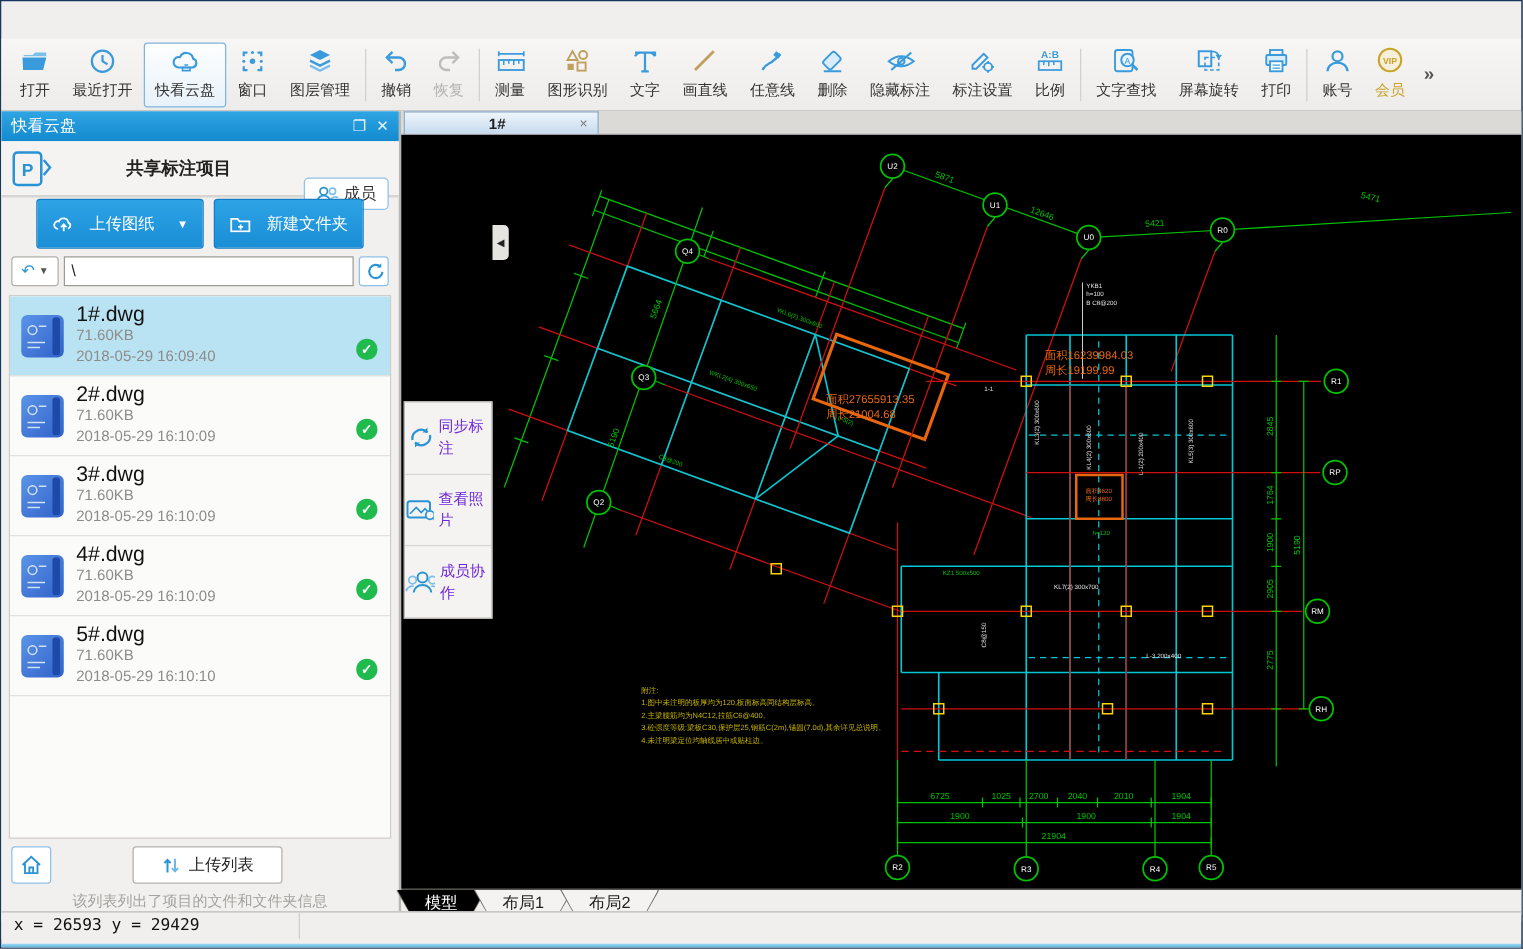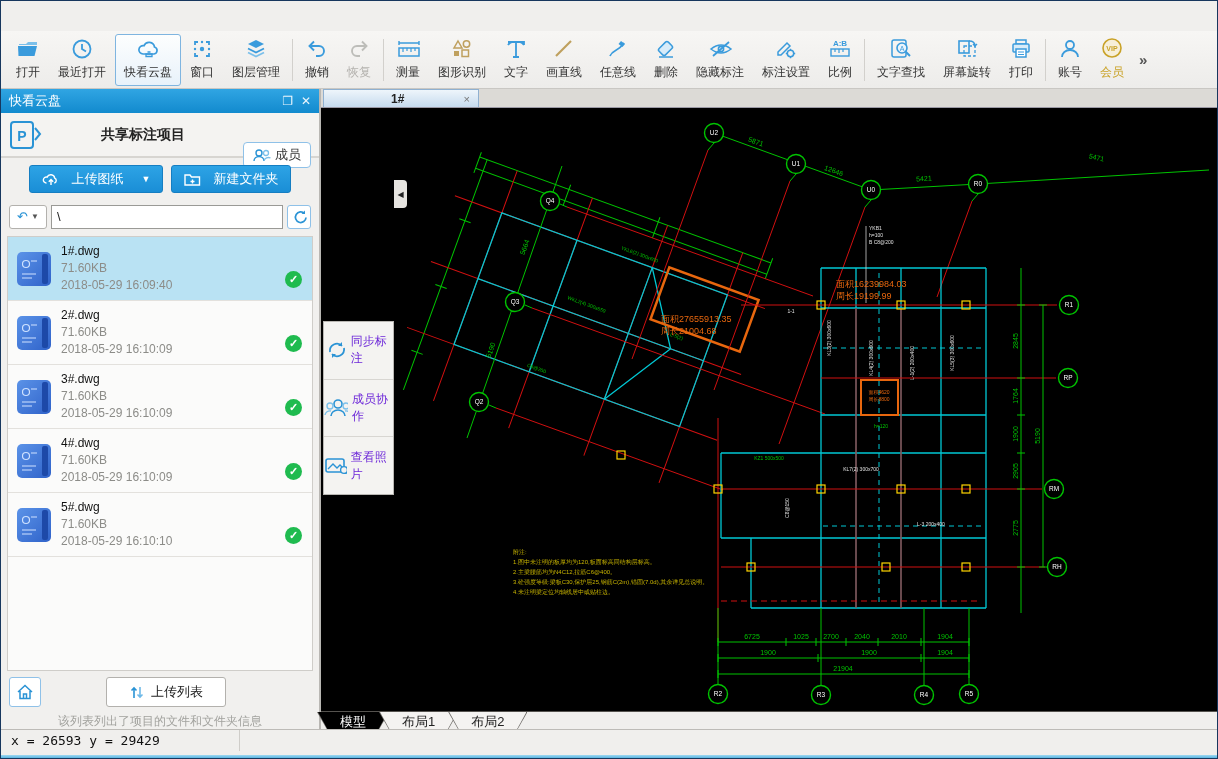--- a/index.html
+++ b/index.html
@@ -36,41 +36,41 @@
   .cp-header { height:24px; background:linear-gradient(#30a5e3,#128ace);
     color:#fff; font-size:13px; display:flex; align-items:center; padding:0 8px; flex:0 0 auto; }
   .cp-header .sp { flex:1; }
   .cp-hicon { color:#eaf5fc; font-size:12px; margin-left:8px; }
   .cp-project { height:45px; display:flex; align-items:center; padding:0 8px;
     border-bottom:2px solid #d7d5d1; background:#f4f3f1; flex:0 0 auto; }
   .cp-project-label { flex:1; text-align:center; font-size:14px; font-weight:bold; color:#222; }
   .members-btn { height:26px; padding:0 9px; background:#fff; border:1px solid #8fc1e8;
     border-radius:4px; display:flex; align-items:center; gap:4px; font-size:13px; color:#333;margin-top:41px; }
   .cp-actions { height:42px; display:flex; align-items:center; justify-content:center; gap:8px; flex:0 0 auto; }
-  .blue-btn { height:28px; padding:0 12px; background:linear-gradient(#2da3e5,#1a8ed6);
+  .blue-btn { height:40px; padding:0 12px; background:linear-gradient(#2da3e5,#1a8ed6);
     border:1px solid #157ec2; border-radius:3px; color:#fff; font-size:13px;
     display:flex; align-items:center; gap:12px; }
   .blue-btn .caret { font-size:9px; margin-left:6px; }
   .cp-path { height:33px; display:flex; align-items:center; padding:0 8px; gap:4px; flex:0 0 auto; }
   .back-btn { width:38px; height:24px; background:#fff; border:1px solid #b3b1ad; border-radius:3px;
     display:flex; align-items:center; justify-content:center; color:#2a93d5; font-size:13px; gap:3px; }
   .back-btn .caret { font-size:8px; color:#555; }
   .path-input { flex:1; height:24px; border:1px solid #9a9a96; background:#fff;
     font-size:13px; padding:0 5px; color:#222; }
   .refresh-btn { width:24px; height:24px; background:#fff; border:1px solid #8fc1e8; border-radius:3px;
     display:flex; align-items:center; justify-content:center; }
   .file-list { flex:1 1 auto; margin:3px 6px 0; background:#fbfbfa; border:1px solid #cfcdc9; overflow:hidden; }
   .file-item { height:64px; display:flex; align-items:center; padding:0 10px 0 9px;
     border-bottom:1px solid #e3e1dd; position:relative; }
   .file-item.selected { background:#b9e2f3; }
   .f-icon { width:34px; height:34px; border-radius:5px; margin-right:10px; flex:0 0 auto;
     background:linear-gradient(135deg,#5b93e8,#2f62c9); position:relative; overflow:hidden; }
   .f-icon .roll { position:absolute; right:3px; top:2px; width:6px; height:30px; background:#1d49a8; border-radius:2px; }
   .f-meta { flex:1; line-height:17px; }
-  .f-name { font-size:12px; color:#111; }
+  .f-name { font-size:17px; color:#111; }
   .f-size, .f-date { font-size:12px; color:#8c8c88; }
   .f-check { width:17px; height:17px; border-radius:50%; background:#1fbb4f; color:#fff;
     font-size:11px; font-weight:bold; display:flex; align-items:center; justify-content:center;
     align-self:flex-end; margin-bottom:12px; }
   .cp-bottom { height:42px; position:relative; flex:0 0 auto; }
   .home-btn { position:absolute; left:8px; top:6px; width:32px; height:30px; background:#fff;
     border:1px solid #8fc1e8; border-radius:3px; display:flex; align-items:center; justify-content:center; }
   .upload-list-btn { position:absolute; left:105px; top:6px; width:120px; height:30px; background:#fff;
     border:1px solid #b3b1ad; border-radius:3px; display:flex; align-items:center; justify-content:center;
     gap:6px; font-size:13px; color:#222; }
@@ -624,38 +624,38 @@
       </svg>
       <div class="float-panel">
         <div class="fp-item">
           <svg width="26" height="24">
               <path d="M6 14 a7 7 0 0 1 12-6 M20 10 a7 7 0 0 1 -12 6" fill="none" stroke="#2a93d5" stroke-width="1.8"></path>
               <path d="M18 4 v4 h-4 M8 20 v-4 h4" fill="#2a93d5"></path>
             </svg>
           <span>同步标注</span>
         </div>
         <div class="fp-item">
+          <svg width="26" height="24">
+              <rect x="2" y="5" width="18" height="13" rx="2" fill="none" stroke="#2a93d5" stroke-width="1.6"></rect>
+              <path d="M4 15 l5-5 4 4 3-3 3 3" fill="none" stroke="#2a93d5" stroke-width="1.4"></path>
+              <circle cx="20" cy="16" r="3.4" fill="#f4f3f1" stroke="#2a93d5" stroke-width="1.4"></circle>
+              <path d="M22.5 18.5 l2 2" stroke="#2a93d5" stroke-width="1.6"></path>
+            </svg>
+          <span>查看照片</span>
+        </div>
+        <div class="fp-item">
           <svg width="28" height="24">
               <circle cx="14" cy="8" r="4" fill="none" stroke="#2a93d5" stroke-width="1.6"></circle>
               <path d="M7 20 a7 6 0 0 1 14 0" fill="none" stroke="#2a93d5" stroke-width="1.6"></path>
               <circle cx="6" cy="10" r="3" fill="none" stroke="#7cc0ea" stroke-width="1.4"></circle>
               <circle cx="22" cy="10" r="3" fill="none" stroke="#7cc0ea" stroke-width="1.4"></circle>
               <path d="M1 19 a5 4.5 0 0 1 6-4 M27 19 a5 4.5 0 0 0 -6-4" fill="none" stroke="#7cc0ea" stroke-width="1.4"></path>
             </svg>
           <span>成员协作</span>
         </div>
-        <div class="fp-item">
-          <svg width="26" height="24">
-              <rect x="2" y="5" width="18" height="13" rx="2" fill="none" stroke="#2a93d5" stroke-width="1.6"></rect>
-              <path d="M4 15 l5-5 4 4 3-3 3 3" fill="none" stroke="#2a93d5" stroke-width="1.4"></path>
-              <circle cx="20" cy="16" r="3.4" fill="#f4f3f1" stroke="#2a93d5" stroke-width="1.4"></circle>
-              <path d="M22.5 18.5 l2 2" stroke="#2a93d5" stroke-width="1.6"></path>
-            </svg>
-          <span>查看照片</span>
-        </div>
       </div>
       <div class="fp-collapse">◀</div>
     </div>
     <div class="sheet-tabbar">
       <div class="sheet-tab-outer">
           <div class="sheet-tab active">模型</div>
         </div>
       <div class="sheet-tab-outer">
           <div class="sheet-tab">布局1</div>
         </div>

